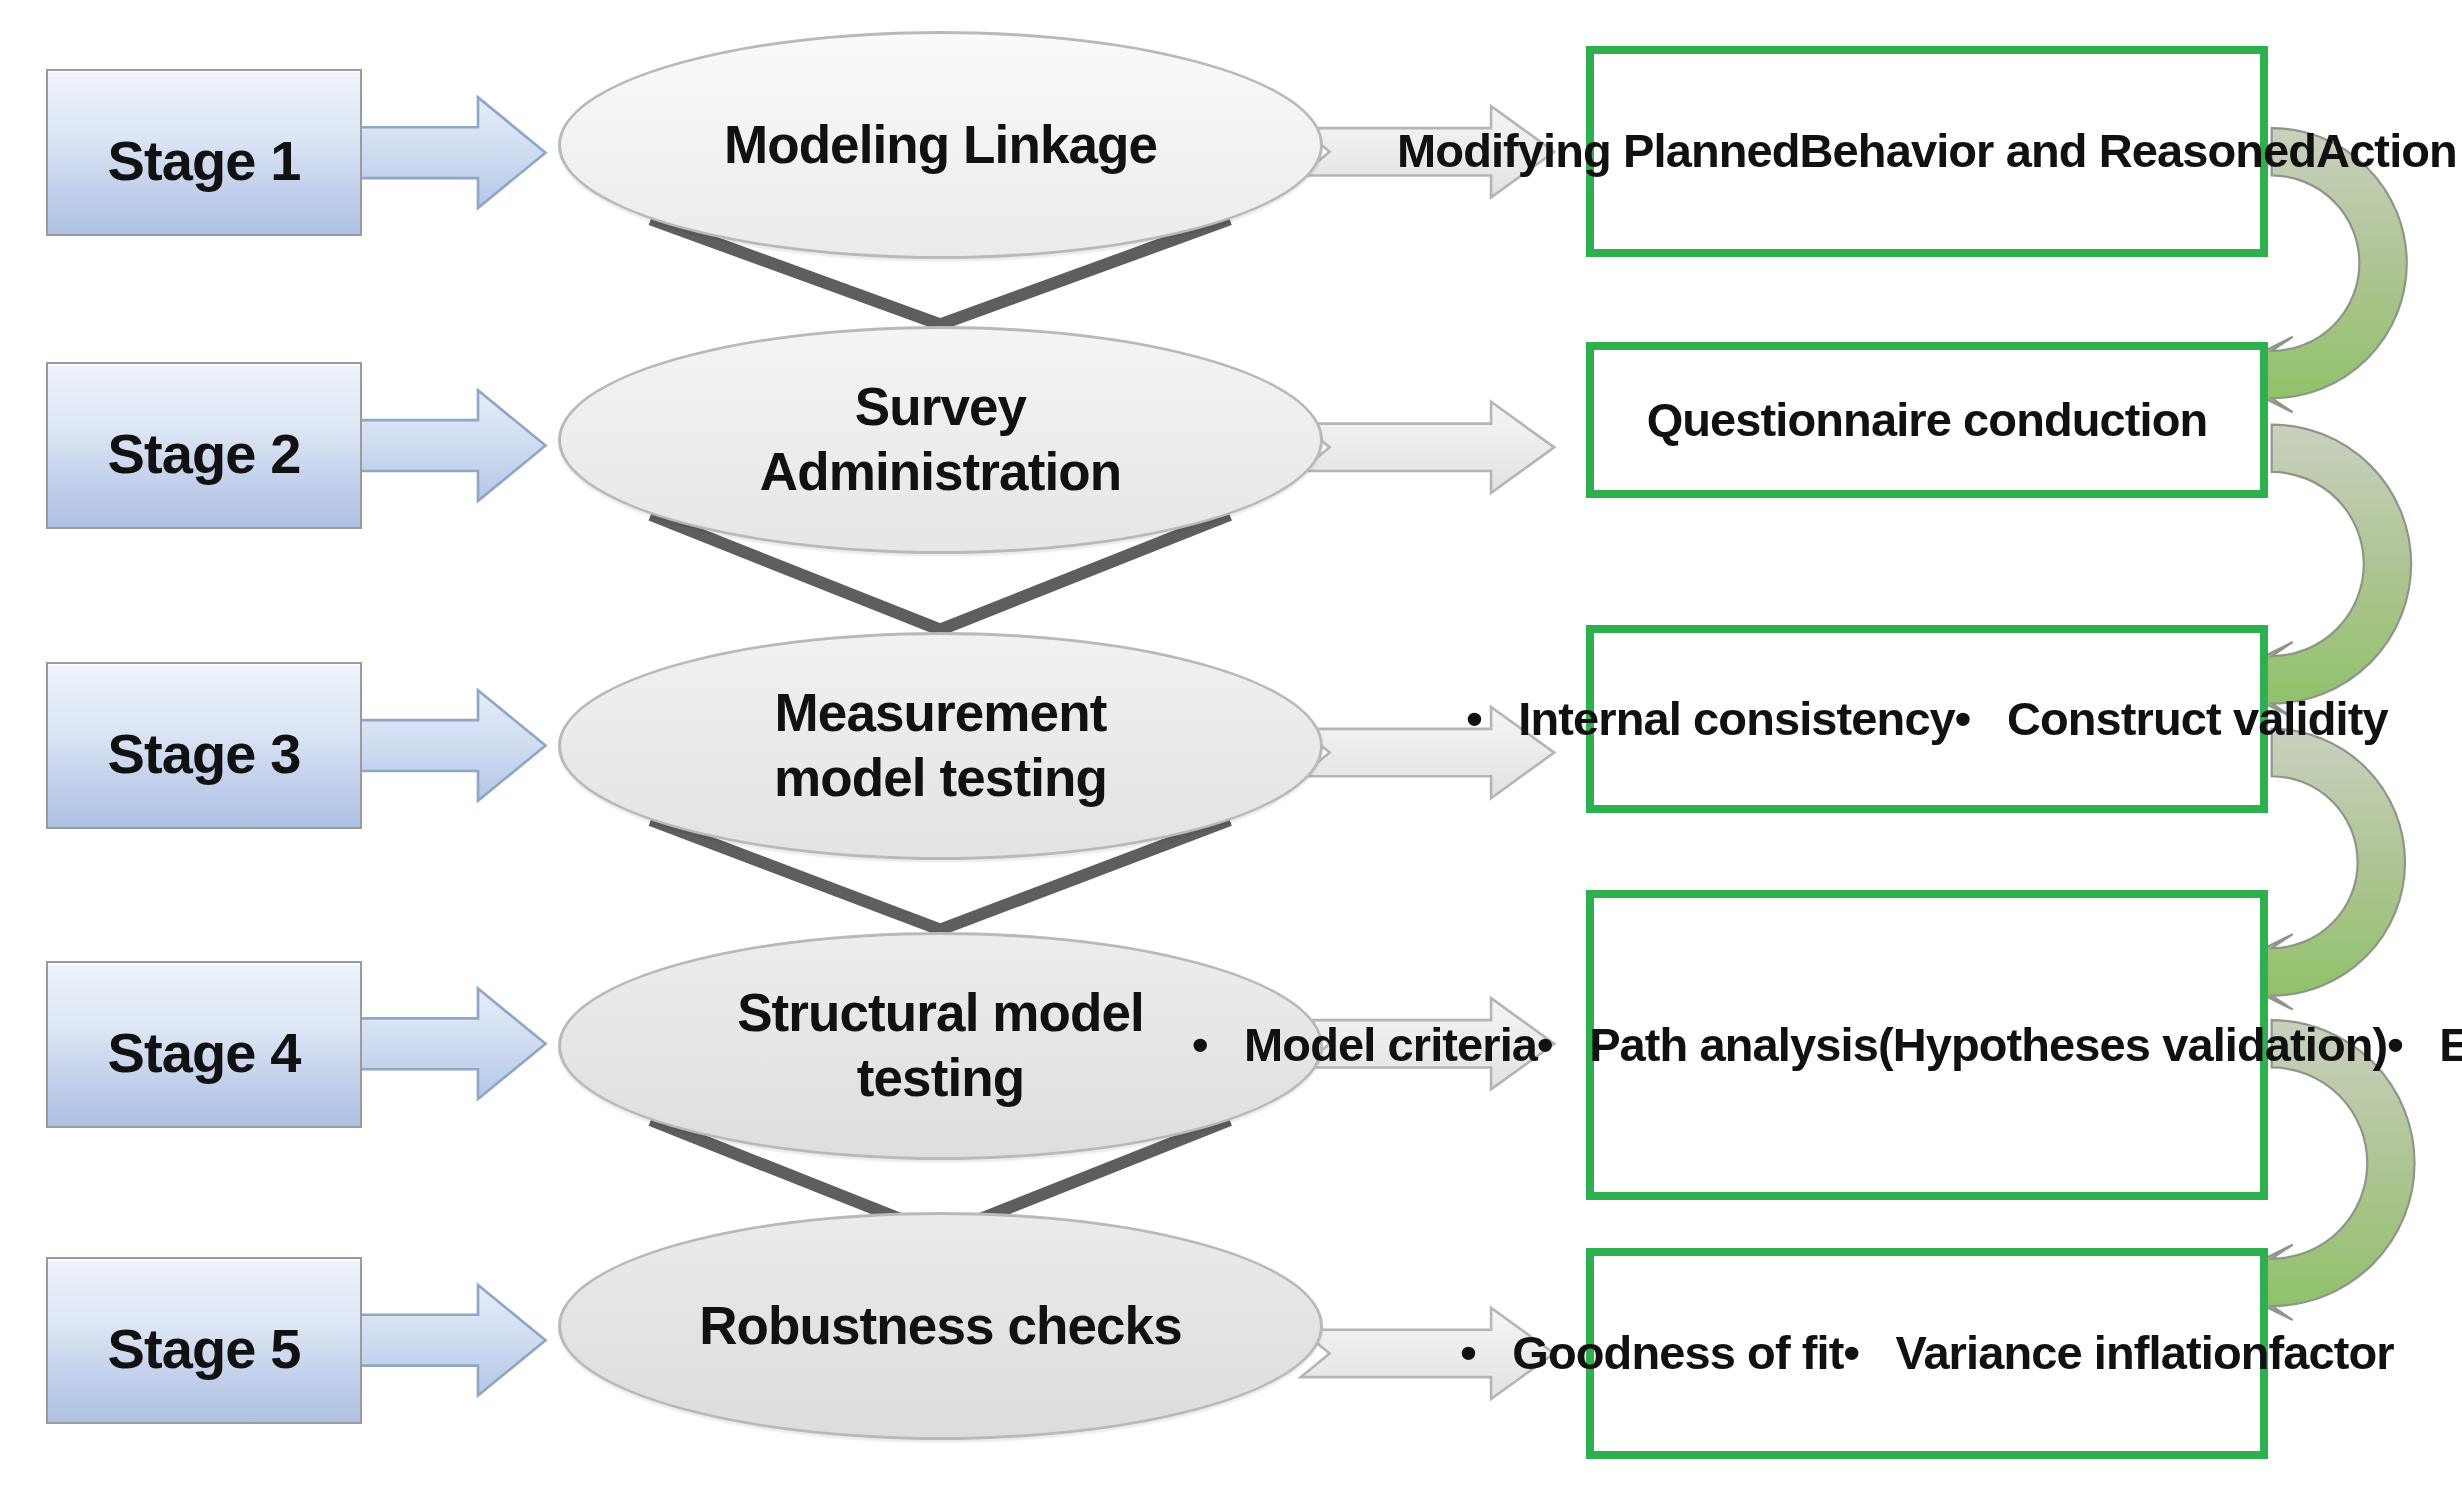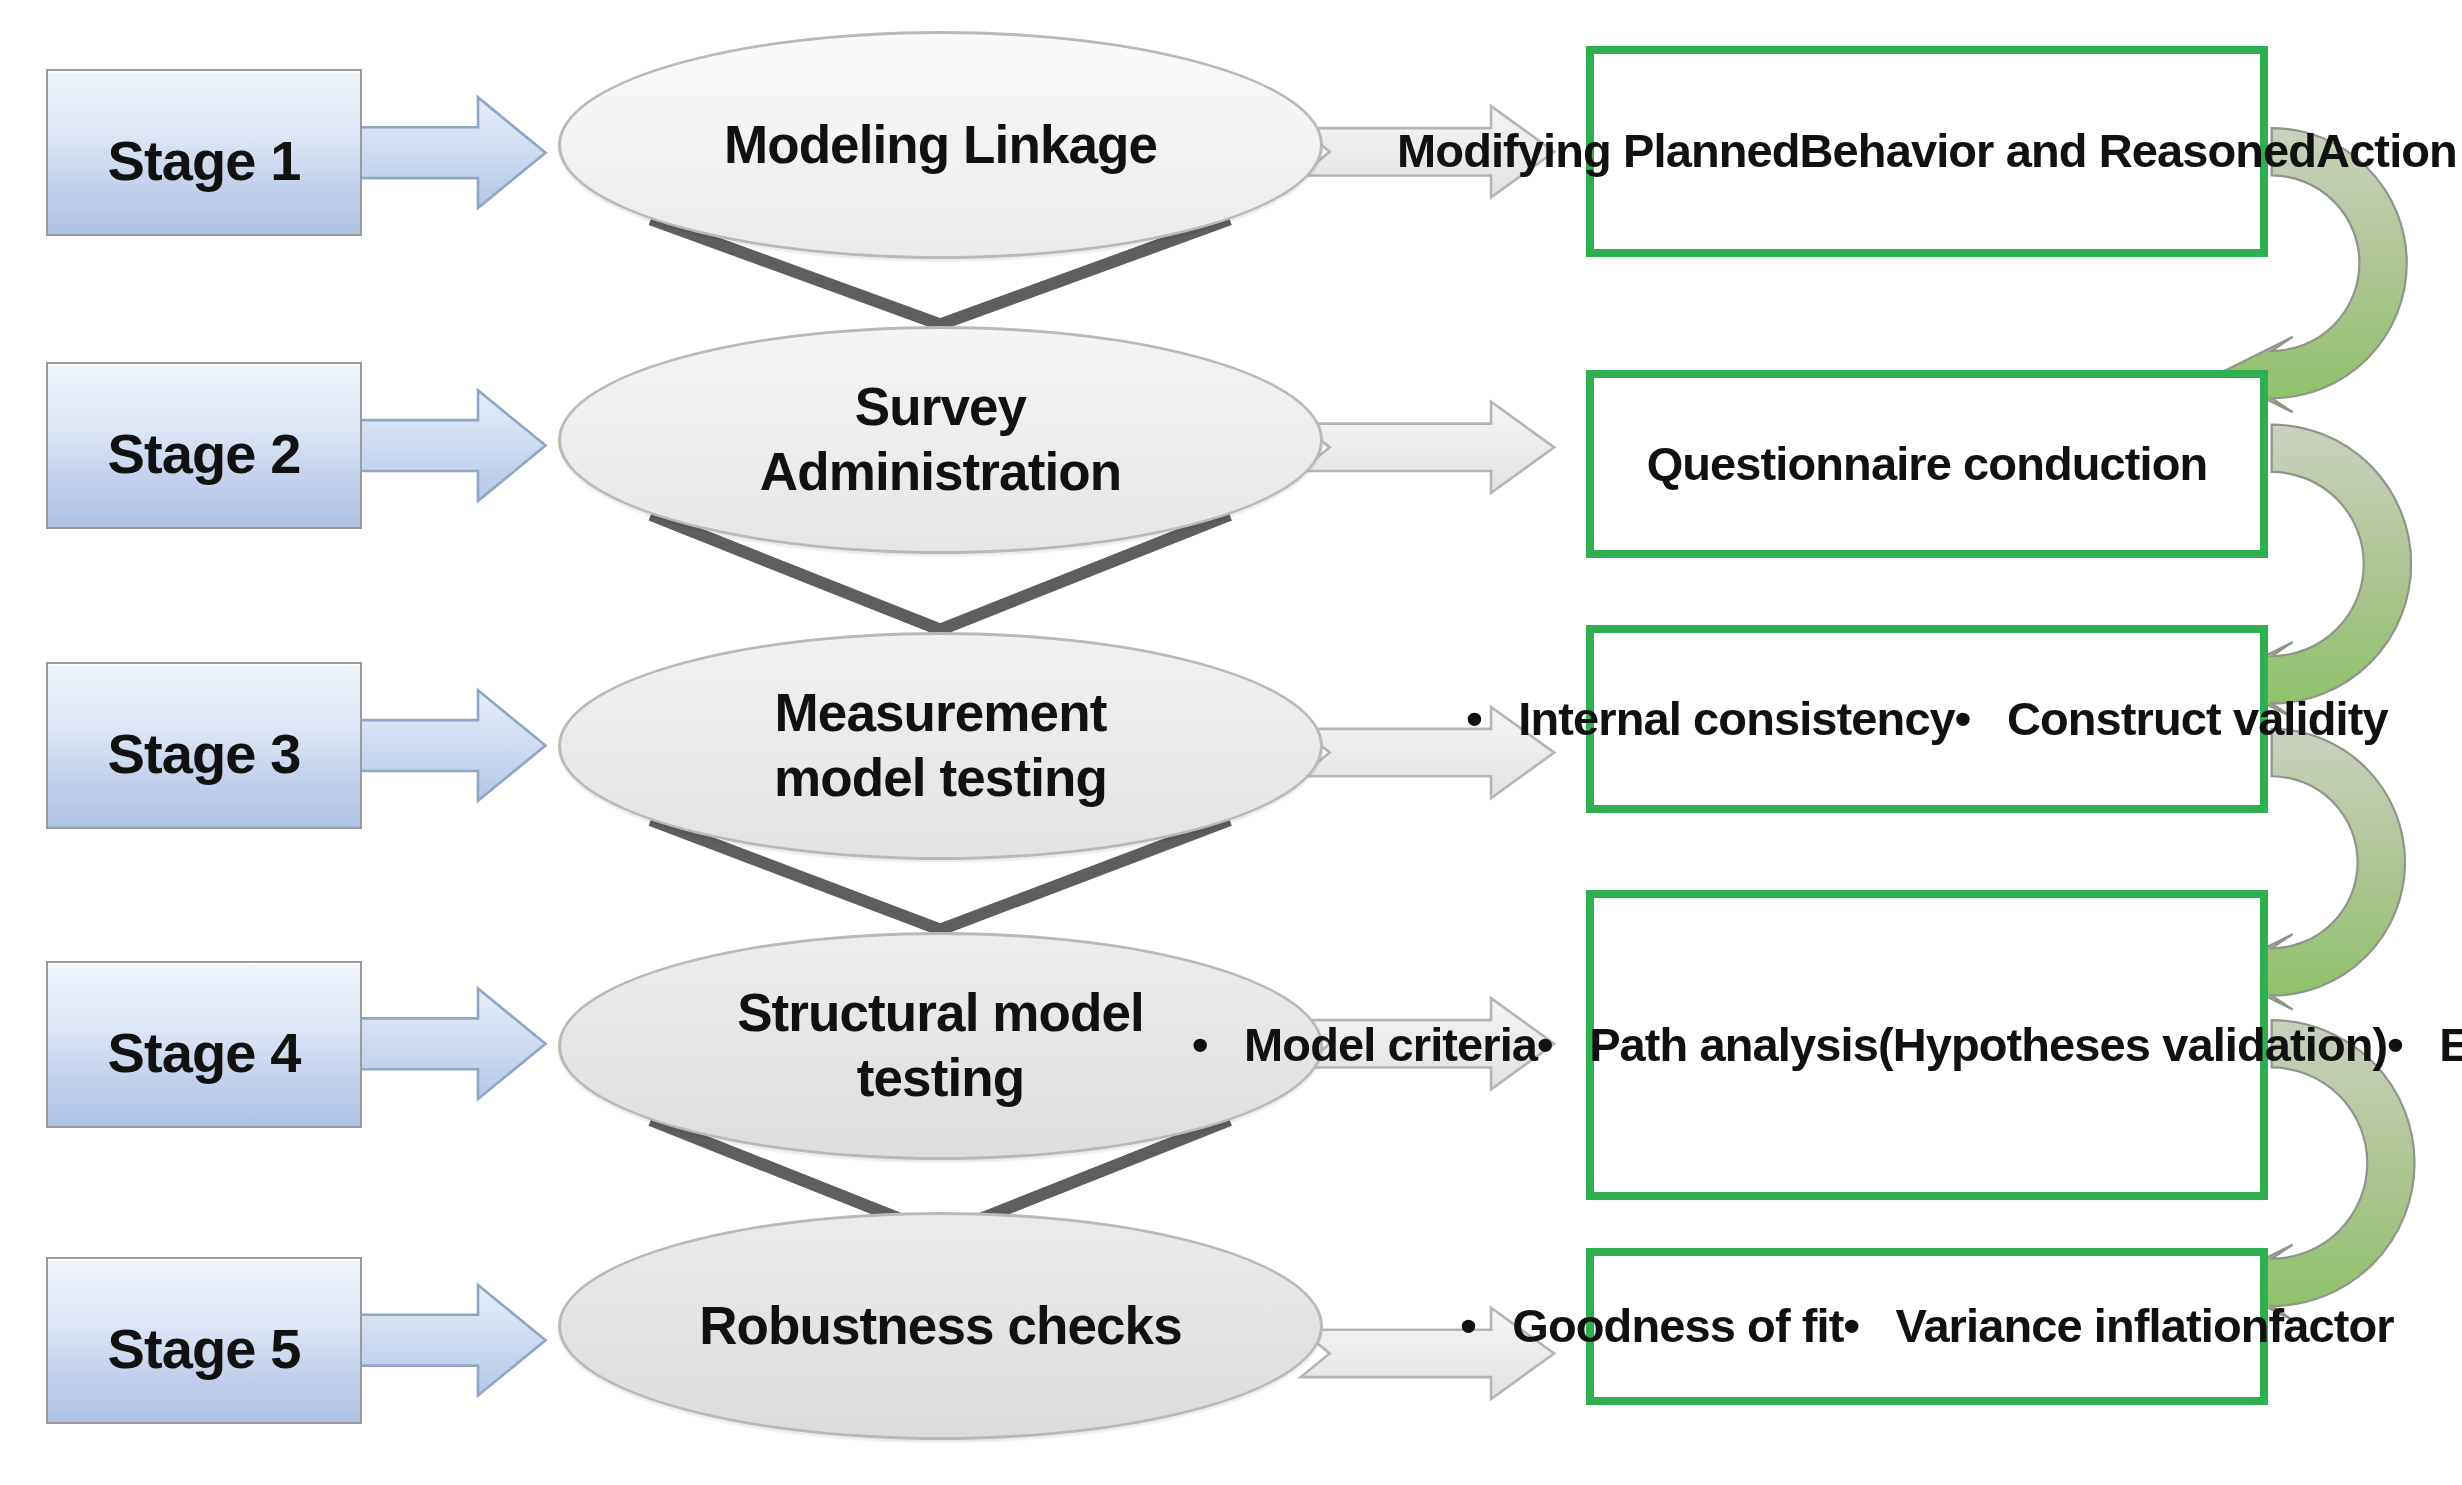--- a/index.html
+++ b/index.html
@@ -110,21 +110,21 @@
     <div class="bline">Action</div>
   </div>
 
   <div class="stage" style="top:362px">
     <span>Stage 2</span>
   </div>
   <div class="ellipse e2" style="top:326px">
     <div class="eline">Survey</div>
     <div class="eline">Administration</div>
   </div>
-  <div class="obox" style="top:370px;height:188px">
+  <div class="obox" style="top:342px;height:156px">
     <div class="bline">Questionnaire conduction</div>
   </div>
 
   <div class="stage" style="top:662px">
     <span>Stage 3</span>
   </div>
   <div class="ellipse e3" style="top:632px">
     <div class="eline">Measurement</div>
     <div class="eline">model testing</div>
   </div>
@@ -146,20 +146,20 @@
     <div class="bline">(Hypotheses validation)</div>
     <div class="bline">•&nbsp;&nbsp;&nbsp;Effect size</div>
   </div>
 
   <div class="stage" style="top:1257px">
     <span>Stage 5</span>
   </div>
   <div class="ellipse e5" style="top:1212px">
     <div class="eline">Robustness checks</div>
   </div>
-  <div class="obox" style="top:1248px;height:157px">
+  <div class="obox" style="top:1248px;height:211px">
     <div class="bline">•&nbsp;&nbsp;&nbsp;Goodness of fit</div>
     <div class="bline">•&nbsp;&nbsp;&nbsp;Variance inflation</div>
     <div class="bline">factor</div>
   </div>
 
 </div>
 
 
 </body></html>

